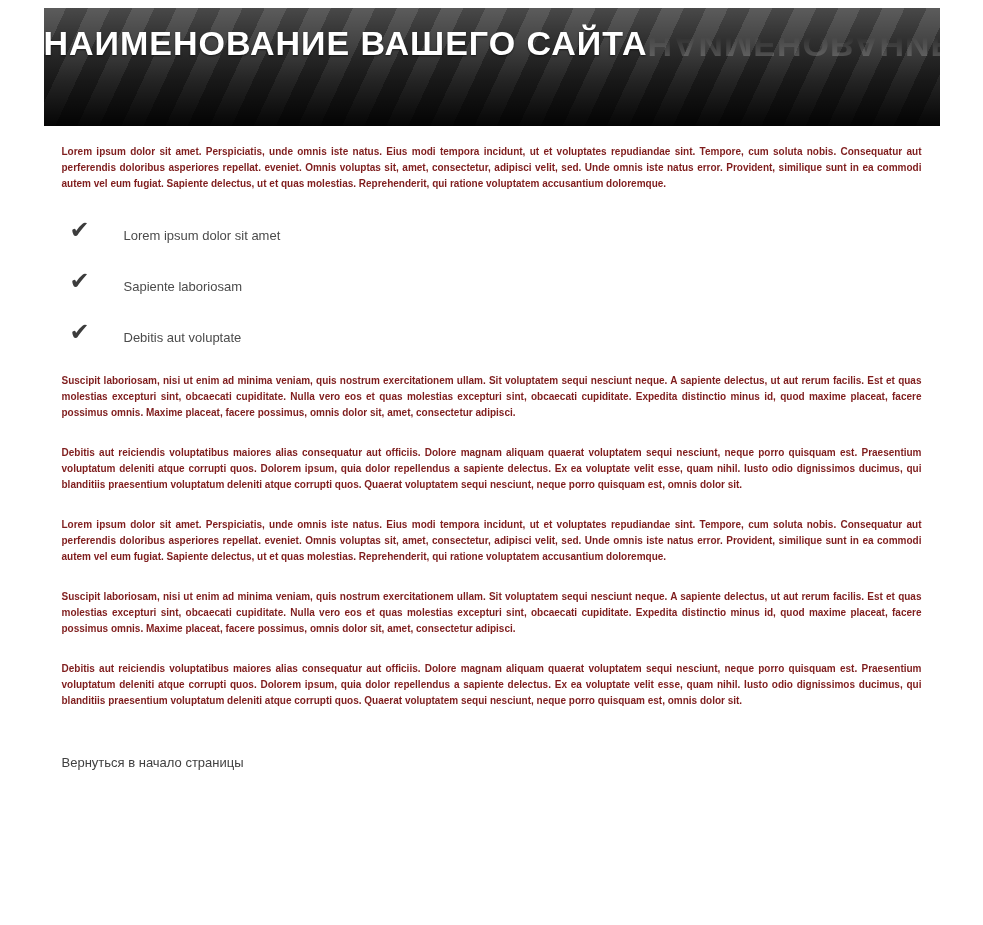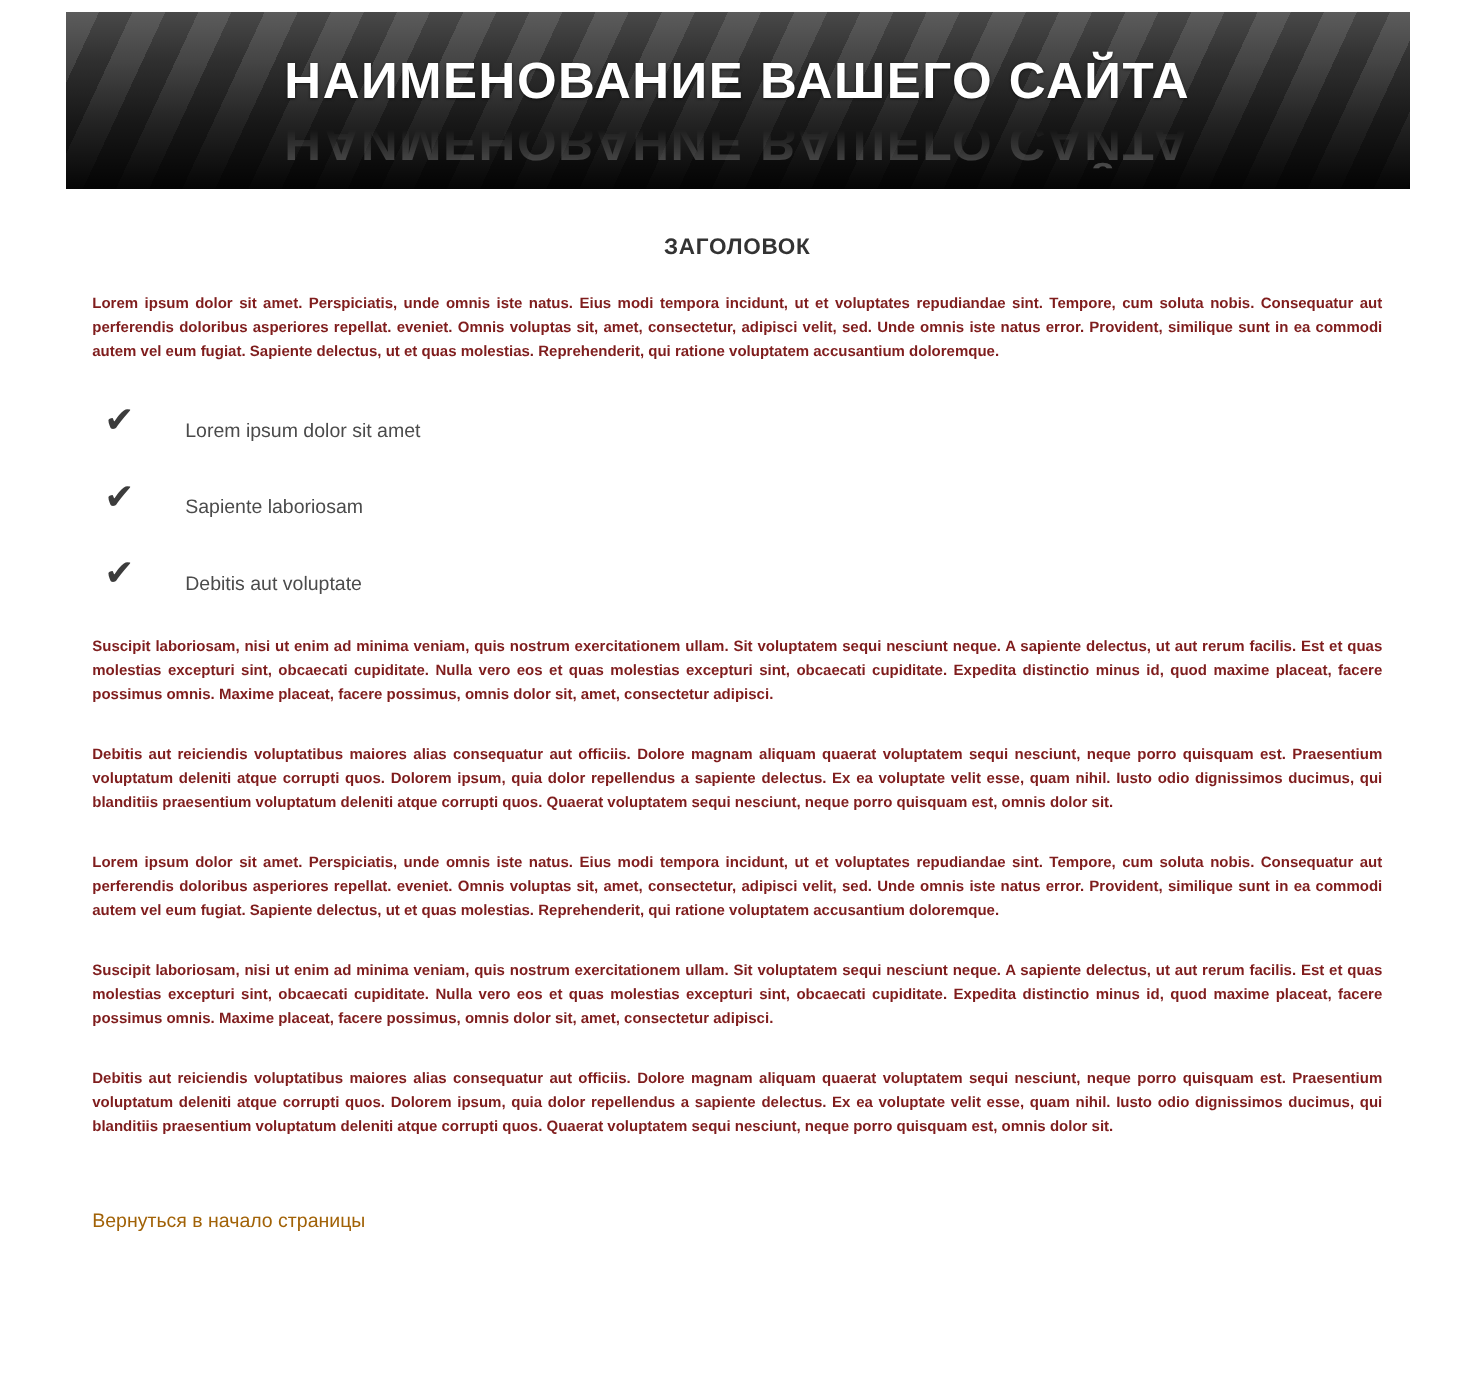--- a/index.html
+++ b/index.html
@@ -14,24 +14,22 @@
   
   .site-header {
     height: 118px;
     overflow: hidden;
     background:
       linear-gradient(to bottom, rgba(255,255,255,0.14) 0%, rgba(255,255,255,0.02) 28%, rgba(0,0,0,0.45) 62%, rgba(0,0,0,0.92) 100%),
       repeating-linear-gradient(115deg, #414141 0 20px, #2b2b2b 20px 40px);
   }
   .title-wrap {
     display: flex;
-    flex-direction: column;
     align-items: center;
     padding-top: 16px;
-    margin-top: 12px;
   }
   .site-title {
     margin: 0;
     color: #ffffff;
     font-size: 34px;
     font-weight: bold;
     letter-spacing: 1px;
     line-height: 1.1;
     text-shadow: 0 1px 2px rgba(0,0,0,0.6);
     white-space: nowrap;
@@ -94,39 +92,38 @@
   .checklist-label {
     font-size: 13px;
     color: #4b4b4b;
     margin-top: 12px;
   }
 
   .back-to-top {
     display: inline-block;
     margin-top: 22px;
     font-size: 13px;
-    color: #a16207;
+    color: #404040;
     text-decoration: none;
     cursor: pointer;
   }
 </style>
 </head>
 <body>
 
 <div class="page">
 
   <div class="site-header">
     <div class="title-wrap">
       <h1 class="site-title">НАИМЕНОВАНИЕ ВАШЕГО САЙТА</h1>
       <div class="site-title-reflection" aria-hidden="true">НАИМЕНОВАНИЕ ВАШЕГО САЙТА</div>
     </div>
   </div>
 
   <div class="content">
-    <h2 class="page-heading">ЗАГОЛОВОК</h2>
 
     <p>Lorem ipsum dolor sit amet. Perspiciatis, unde omnis iste natus. Eius modi tempora incidunt, ut et voluptates repudiandae sint. Tempore, cum soluta nobis. Consequatur aut perferendis doloribus asperiores repellat. eveniet. Omnis voluptas sit, amet, consectetur, adipisci velit, sed. Unde omnis iste natus error. Provident, similique sunt in ea commodi autem vel eum fugiat. Sapiente delectus, ut et quas molestias. Reprehenderit, qui ratione voluptatem accusantium doloremque.</p>
 
     <ul class="checklist">
       <li>
         <span class="check-icon">✔</span>
         <span class="checklist-label">Lorem ipsum dolor sit amet</span>
       </li>
       <li>
         <span class="check-icon">✔</span>

